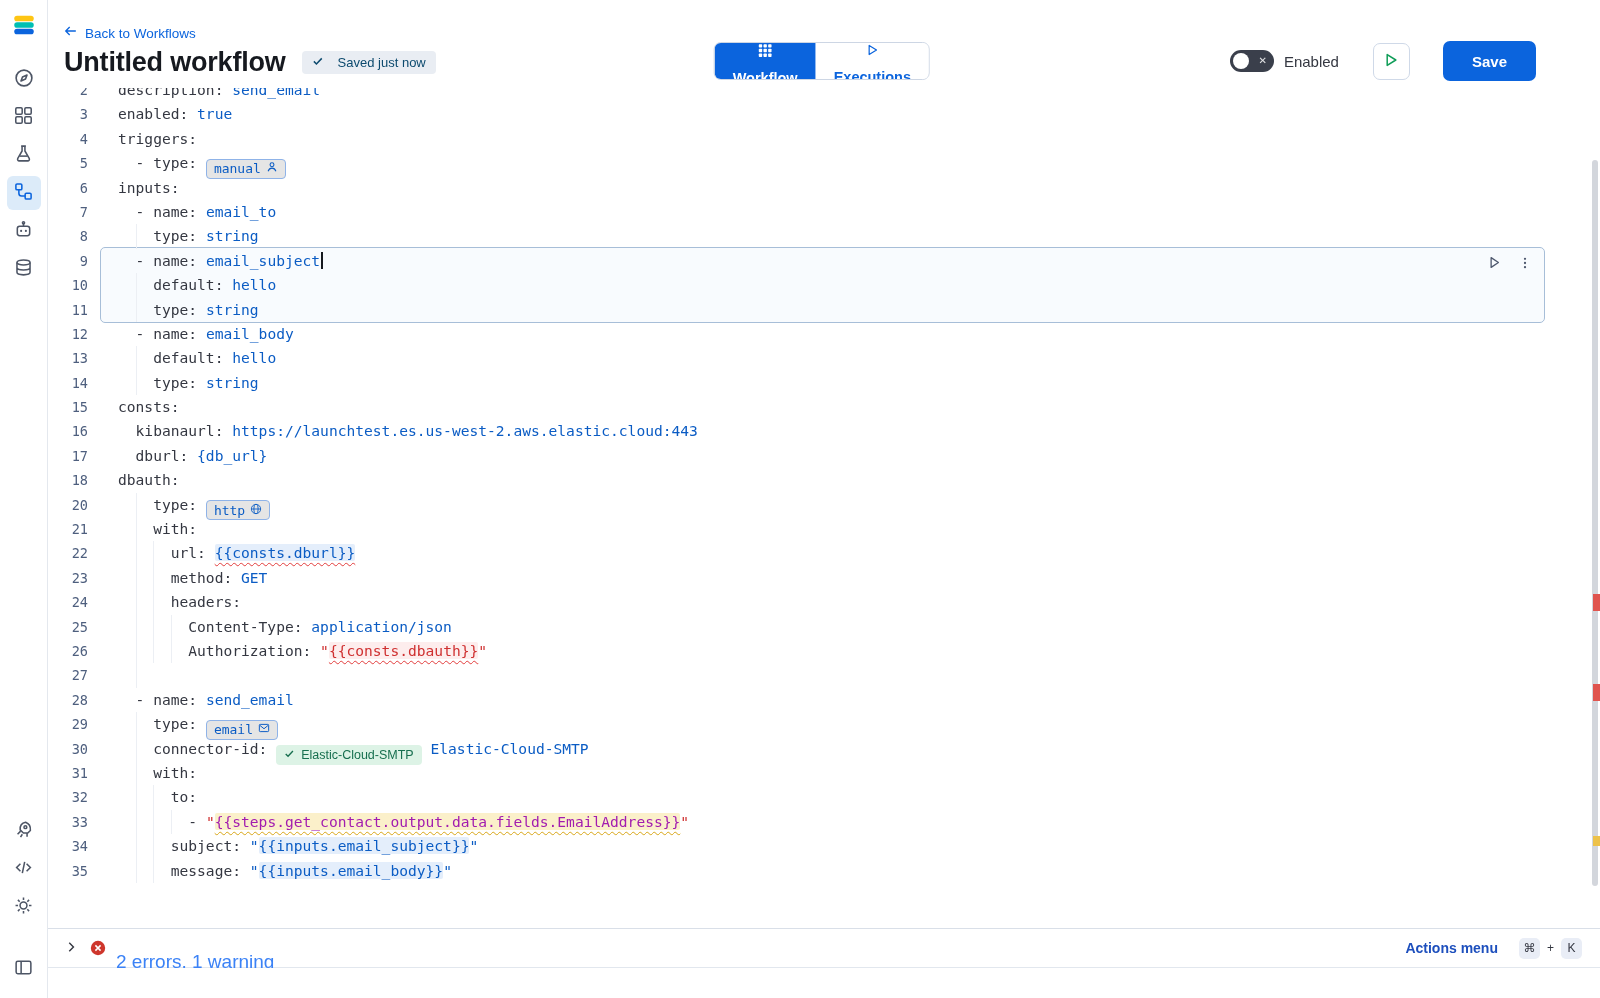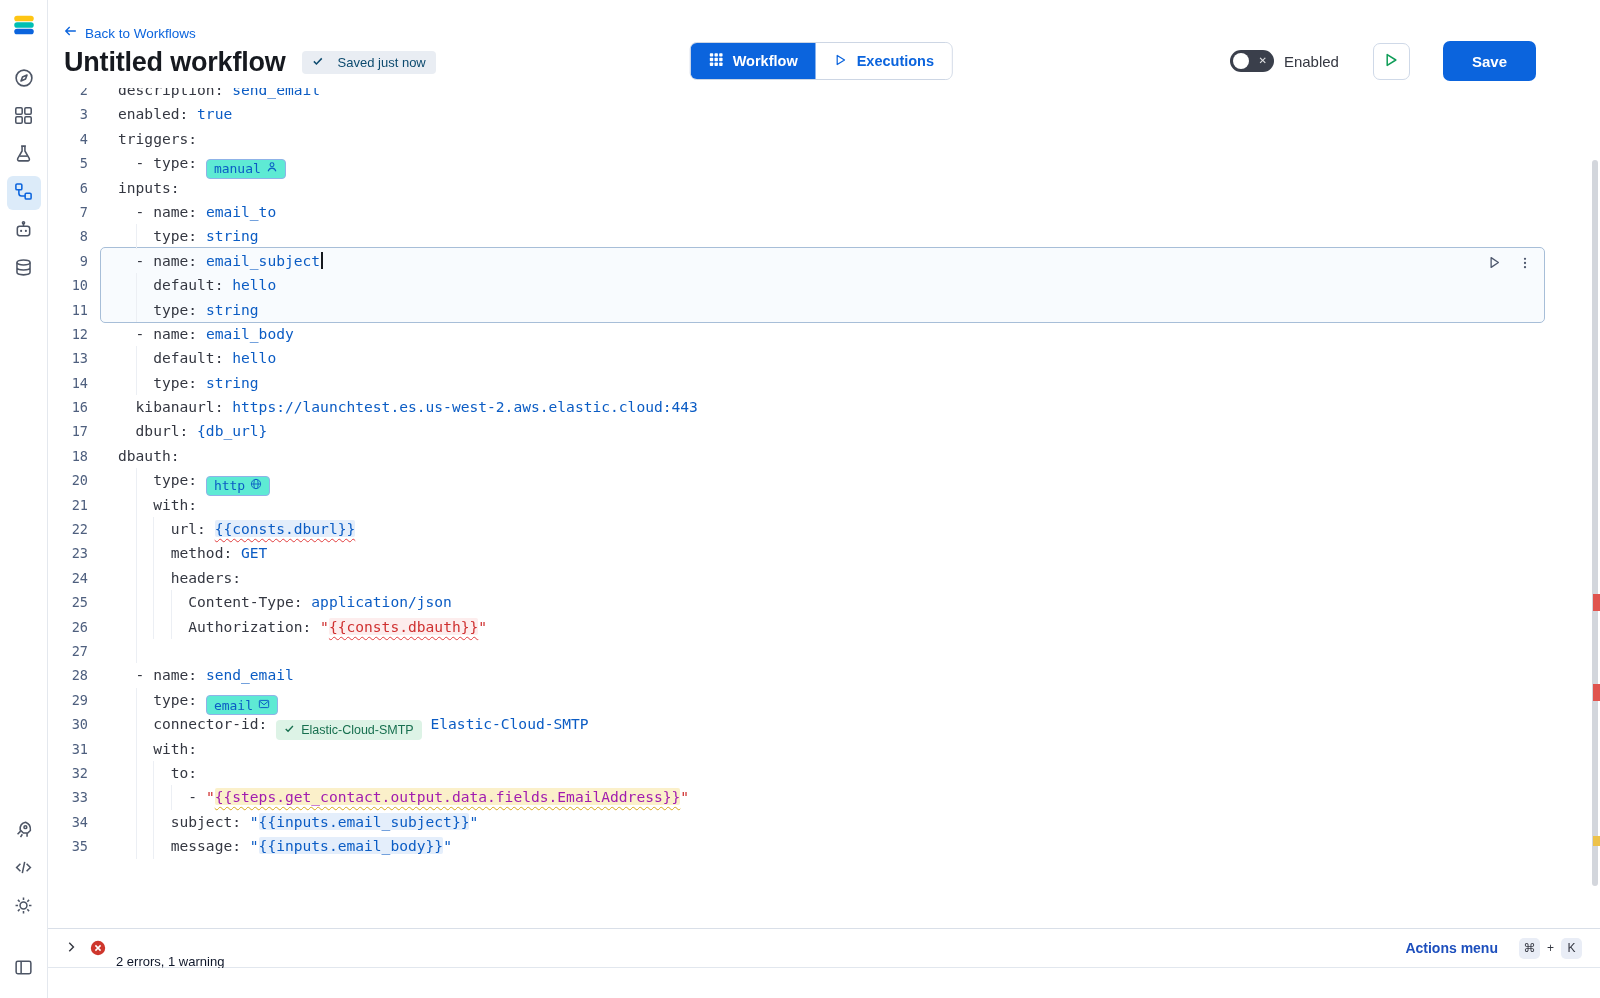--- a/index.html
+++ b/index.html
@@ -20,21 +20,21 @@
   .main { flex:1; display:flex; flex-direction:column; position:relative; min-width:0; }
 
   
   .header { height:88px; flex:0 0 88px; position:relative; padding:16px 64px 0 16px; background:#fff; }
   .back-link { display:inline-flex; align-items:flex-end; gap:7px; margin-top:8px; color:var(--primary,#0b64dd); font-size:13.5px; text-decoration:none; cursor:pointer; }
   .title-row { display:flex; align-items:center; gap:16px; margin-top:5px; }
   .title { font-size:27px; font-weight:700; color:#16191f; letter-spacing:-0.2px; line-height:30px; }
   .saved-badge { display:inline-flex; align-items:center; gap:14px; background:#e9edf3; color:#0c4a6e; font-size:13px; padding:4px 10px; border-radius:4px; }
 
   .seg { position:absolute; left:50%; top:42px; transform:translateX(-51%); display:flex; border:1px solid #cdd6e4; border-radius:7px; overflow:hidden; background:#fff; height:38px; }
-  .seg-btn { display:flex; align-items:center; gap:9px; padding:0 18px; font-size:14.5px; font-weight:600; color:var(--primary,#0b64dd); background:#fff; border:none; cursor:pointer; }
+  .seg-btn { display:flex; align-items:center; gap:9px; padding:0 18px; font-size:14.5px; font-weight:600; color:var(--primary,#0b64dd); background:#fff; border:none; cursor:pointer;flex-direction:column; }
   .seg-btn.active { background:var(--primary,#0b64dd); color:#fff; }
 
   .header-right { position:absolute; right:64px; top:41px; display:flex; align-items:center; }
   .switch { position:relative; width:44px; height:22px; border-radius:11px; background:#3a3f4b; cursor:pointer; flex:0 0 44px; }
   .switch .knob { position:absolute; left:3px; top:3px; width:16px; height:16px; border-radius:50%; background:#fff; }
   .switch .x { position:absolute; right:7px; top:3.5px; color:rgba(255,255,255,.85); font-size:10px; line-height:14px; }
   .switch-label { margin-left:10px; font-size:15px; color:#343741; }
   .run-btn { margin-left:34px; width:37px; height:37px; border:1px solid #cfd9e8; border-radius:7px; background:#fff; display:flex; align-items:center; justify-content:center; color:#0f9d58; cursor:pointer; }
   .save-btn { margin-left:33px; height:40px; padding:0 29px; background:var(--primary,#0b64dd); color:#fff; border:none; border-radius:7px; font-size:15px; font-weight:600; cursor:pointer; }
 
@@ -47,35 +47,35 @@
   .guide { position:absolute; top:0; bottom:0; width:1px; background:#ecoff4; background:#ecEFf4; background:#eceff4; }
   .tk-k, .tk-p { color:#343741; }
   .tk-v { color:var(--code-value,#0b5cc4); }
   .tk-r { color:var(--code-error,#cf3030); }
   .tk-tmpl, .tk-tmpl_err { color:var(--code-value,#0b5cc4); background:#e4eefb; border-radius:2px; }
   .tk-tmpl_err { text-decoration:underline wavy #e23d3d; text-decoration-thickness:1px; text-underline-offset:4px; text-decoration-skip-ink:none; }
   .tk-red_err { color:var(--code-error,#cf3030); background:#fdeded; border-radius:2px; text-decoration:underline wavy #e23d3d; text-decoration-thickness:1px; text-underline-offset:4px; text-decoration-skip-ink:none; }
   .tk-warn { color:#a21caf; background:var(--warning-bg,#fbf0ca); border-radius:2px; text-decoration:underline wavy #d8a616; text-decoration-thickness:1px; text-underline-offset:4px; text-decoration-skip-ink:none; }
   .caret { display:inline-block; width:1.5px; height:17px; background:#16191f; vertical-align:-3px; margin-left:1px; }
 
-  .badge { display:inline-flex; align-items:center; gap:5px; height:20px; padding:0 7px; border:1px solid #8fb3e8; background:#5eead4; color:var(--code-value,#0b5cc4); border-radius:4px; font-size:13px; vertical-align:-5px; line-height:normal; cursor:pointer;justify-content:center; }
+  .badge { display:inline-flex; align-items:center; gap:5px; height:20px; padding:0 7px; border:1px solid #8fb3e8; background:#e5e5e5; color:var(--code-value,#0b5cc4); border-radius:4px; font-size:13px; vertical-align:-5px; line-height:normal; cursor:pointer;justify-content:center; }
   .chip { display:inline-flex; align-items:center; gap:6px; height:20px; padding:0 8px; background:var(--success-chip-bg,#ddf3e6); color:var(--success-chip-text,#176f4f); border-radius:4px; font-family:"Liberation Sans","DejaVu Sans",sans-serif; font-size:12.5px; vertical-align:-5px; line-height:normal; cursor:pointer; }
 
   .sel-block { position:absolute; left:52px; right:55px; border:1px solid #a7bed8; border-radius:5px; background:rgba(214,231,248,.18); }
   .sel-actions { position:absolute; top:7px; right:12px; display:flex; gap:16px; }
   .sel-actions button { border:none; background:transparent; color:#4e586e; cursor:pointer; padding:0; display:flex; align-items:center; }
 
   .scrollbar-thumb { position:absolute; right:2px; top:72px; width:6px; height:726px; background:rgba(110,120,140,.3); border-radius:3px; cursor:pointer; }
   .ruler-mark { position:absolute; right:0; width:7px; }
 
   
   .statusbar { height:40px; flex:0 0 40px; border-top:1px solid #d9dfe8; border-bottom:1px solid #e2e7ee; display:flex; align-items:center; padding:0 18px 0 16px; background:#fff; }
   .sb-expand { border:none; background:transparent; color:#343741; cursor:pointer; display:flex; align-items:center; padding:0; margin-right:12px; }
   .err-ic { width:16px; height:16px; flex:0 0 16px; margin-right:10px; display:flex; }
-  .sb-text { font-size:13px; color:#0f172a;margin-top:27px; }
+  .sb-text { font-size:19px; color:#3b82f6;margin-top:27px; }
   .sb-right { margin-left:auto; display:flex; align-items:center; gap:7px; }
   .sb-actions { color:#1d4fbd; font-size:14px; font-weight:700; cursor:pointer; margin-right:14px; }
   kbd { display:inline-flex; align-items:center; justify-content:center; min-width:21px; height:21px; padding:0 4px; background:#e9edf6; border-radius:5px; font-family:"Liberation Sans","DejaVu Sans",sans-serif; font-size:12px; color:#343741; }
   .plus { font-size:12px; color:#343741; }
 </style>
 </head>
 <body>
 
 <div class="app">
 
@@ -243,20 +243,21 @@
                 </svg></span></span></div>
           <div class="code-row"><span class="ln">6</span><span class="tk-k">inputs:</span></div>
           <div class="code-row"><span class="ln">7</span><span class="tk-p">  - </span><span class="tk-k">name:</span><span class="tk-v"> email_to</span></div>
           <div class="code-row"><span class="ln">8</span><span class="guide" style="left: 87.588px;"></span><span class="tk-p">    </span><span class="tk-k">type:</span><span class="tk-v"> string</span></div>
           <div class="code-row"><span class="ln">9</span><span class="tk-p">  - </span><span class="tk-k">name:</span><span class="tk-v"> email_subject</span><span class="caret"></span></div>
           <div class="code-row"><span class="ln">10</span><span class="guide" style="left: 87.588px;"></span><span class="tk-p">    </span><span class="tk-k">default:</span><span class="tk-v"> hello</span></div>
           <div class="code-row"><span class="ln">11</span><span class="guide" style="left: 87.588px;"></span><span class="tk-p">    </span><span class="tk-k">type:</span><span class="tk-v"> string</span></div>
           <div class="code-row"><span class="ln">12</span><span class="tk-p">  - </span><span class="tk-k">name:</span><span class="tk-v"> email_body</span></div>
           <div class="code-row"><span class="ln">13</span><span class="guide" style="left: 87.588px;"></span><span class="tk-p">    </span><span class="tk-k">default:</span><span class="tk-v"> hello</span></div>
           <div class="code-row"><span class="ln">14</span><span class="guide" style="left: 87.588px;"></span><span class="tk-p">    </span><span class="tk-k">type:</span><span class="tk-v"> string</span></div>
+          <div class="code-row"><span class="ln">15</span><span class="tk-k">consts:</span></div>
           <div class="code-row"><span class="ln">16</span><span class="tk-p">  </span><span class="tk-k">kibanaurl:</span><span class="tk-v"> https://launchtest.es.us-west-2.aws.elastic.cloud:443</span></div>
           <div class="code-row"><span class="ln">17</span><span class="tk-p">  </span><span class="tk-k">dburl:</span><span class="tk-v"> {db_url}</span></div>
           <div class="code-row"><span class="ln">18</span><span class="tk-k">dbauth:</span></div>
           <div class="code-row"><span class="ln">20</span><span class="guide" style="left: 87.588px;"></span><span class="tk-p">    </span><span class="tk-k">type:</span><span class="tk-p"> </span><span class="badge"><span>http</span><span><svg viewBox="0 0 16 16" width="12" height="12" fill="none" stroke="currentColor" stroke-width="1.2">
                   <circle cx="8" cy="8" r="6.2"></circle>
                   <ellipse cx="8" cy="8" rx="2.8" ry="6.2"></ellipse>
                   <path d="M1.8 8h12.4"></path>
                 </svg></span></span></div>
           <div class="code-row"><span class="ln">21</span><span class="guide" style="left: 87.588px;"></span><span class="tk-p">    </span><span class="tk-k">with:</span></div>
           <div class="code-row"><span class="ln">22</span><span class="guide" style="left: 87.588px;"></span><span class="guide" style="left: 105.176px;"></span><span class="tk-p">      </span><span class="tk-k">url:</span><span class="tk-p"> </span><span class="tk-tmpl_err">{{consts.dburl}}</span></div>

